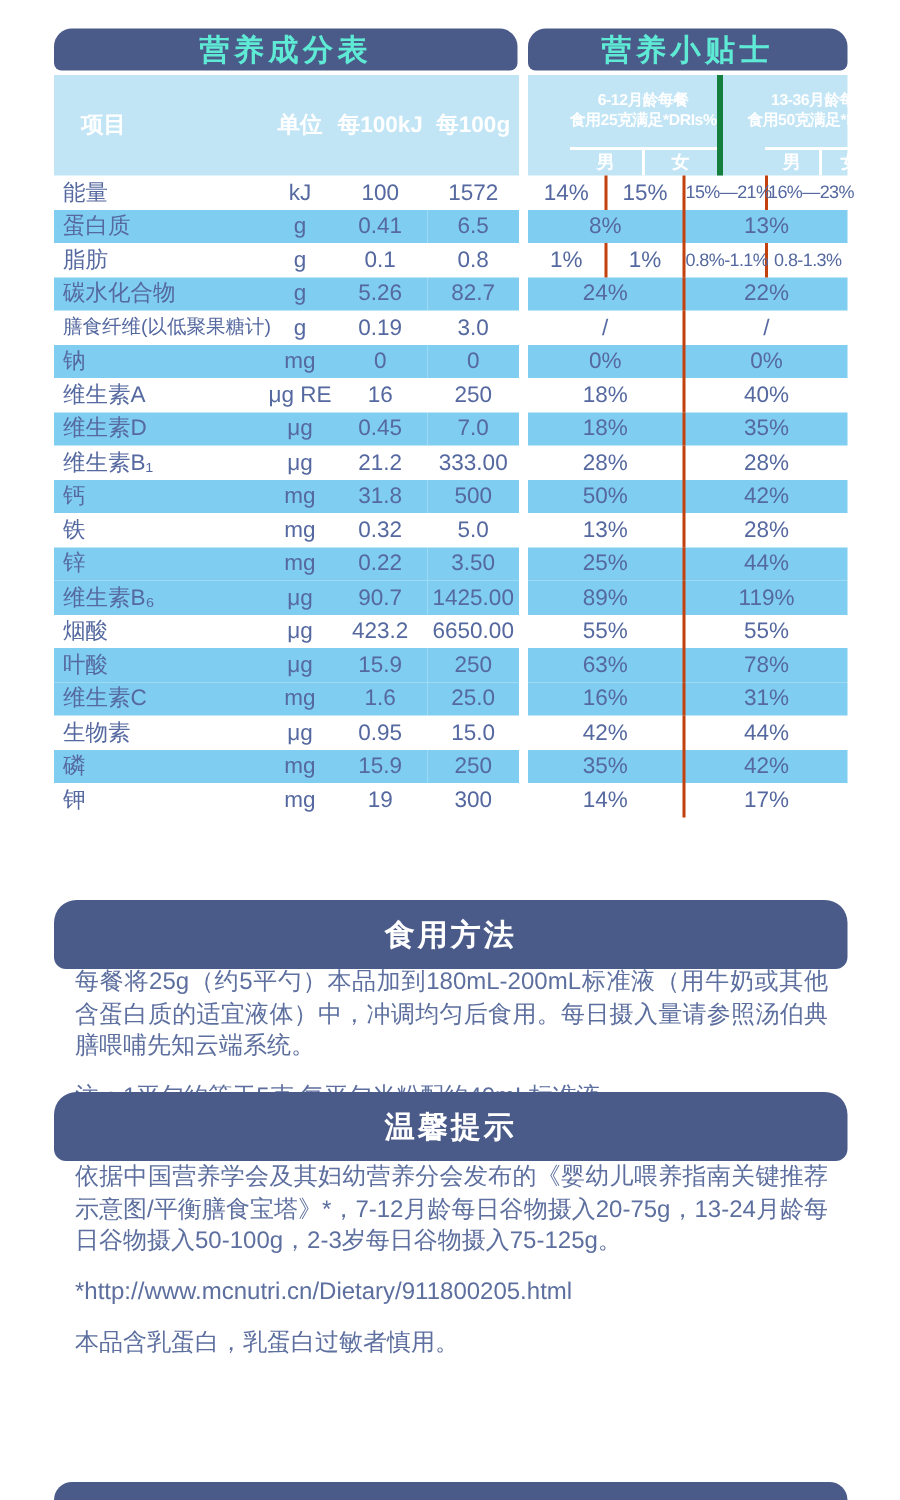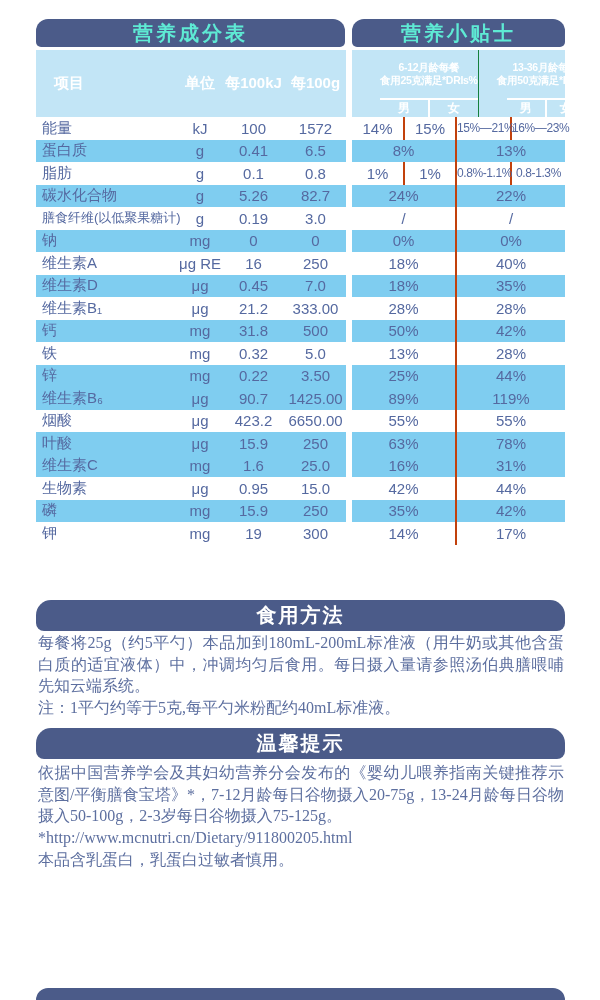--- a/index.html
+++ b/index.html
@@ -21,54 +21,54 @@
   .hpanel{background:#c2e5f6;top:50px;height:67px;}
   #hpanel-left{left:36px;width:310px;display:flex;align-items:center;color:#fff;font-weight:bold;font-size:15px;}
   #hpanel-left .hc{text-align:center;}
   #hpanel-left .c-name{width:142px;text-align:left;padding-left:18px;box-sizing:border-box;}
   #hpanel-left .c-unit{width:44px;}
   #hpanel-left .c-kj{width:63px;}
   #hpanel-left .c-g{width:61px;}
   #hpanel-right{left:352px;width:213px;display:flex;}
   .grp{display:flex;flex-direction:column;color:#fff;font-weight:bold;padding-left:28px;}
   .grp1{width:104px;}
-  .grp2{width:107px;border-left:1px solid #15803d;box-sizing:border-box;}
+  .grp2{width:107px;border-left:4px solid #15803d;box-sizing:border-box;}
   .grp-head{flex:1;display:flex;flex-direction:column;align-items:center;justify-content:center;
     font-size:10.5px;line-height:13px;letter-spacing:-0.3px;white-space:nowrap;}
   .grp-sub{height:17px;border-top:2px solid #fff;display:flex;font-size:12px;}
   .grp-sub span{flex:1;display:flex;align-items:center;justify-content:center;}
   .grp-sub span + span{border-left:2px solid #fff;}
   
   #ntable{position:absolute;left:36px;top:117px;border-collapse:collapse;table-layout:fixed;width:529px;}
   #ntable td{
     height:22.5px;padding:0;font-size:15px;color:#5569a0;text-align:center;
     white-space:nowrap;overflow:visible;
   }
   #ntable tr.blue td{background:#7fcdf0;}
   #ntable td.gap, #ntable tr.blue td.gap{background:#ffffff;}
   #ntable td.name{text-align:left;padding-left:6px;}
   #ntable td.longname{font-size:13px;}
   #ntable td.sep{border-left:2px solid #c2410c;}
   #ntable td.sm{font-size:12px;letter-spacing:-0.4px;}
   
   .section-bar{
-    left:36px;width:529px;height:31px;background:#4b5b89;color:#fff;
+    left:36px;width:529px;height:46px;background:#4b5b89;color:#fff;
     font-weight:bold;font-size:20px;letter-spacing:2px;
     display:flex;align-items:center;justify-content:center;
     border-radius:15px 15px 8px 8px;
   }
   #usage-bar{top:600px;}
   #warm-bar{top:728px;}
   .body-text{
     left:38px;width:526px;color:#5d6f9f;font-size:16px;line-height:21.7px;
     text-align:justify;
   }
   #usage-text{top:632px;}
   #warm-text{top:762px;}
-  .body-text p{margin:0;font-family:Liberation Serif, serif;}
+  .body-text p{margin:12px;}
   
   #next-bar{left:36px;width:529px;top:988px;height:12px;background:#4b5b89;border-radius:12px 12px 0 0;}
 </style>
 </head>
 <body>
 
 <div id="bar-nutrition" class="abs title-bar">
   <span>营养成分表</span>
 </div>
 <div id="bar-tips" class="abs title-bar">

